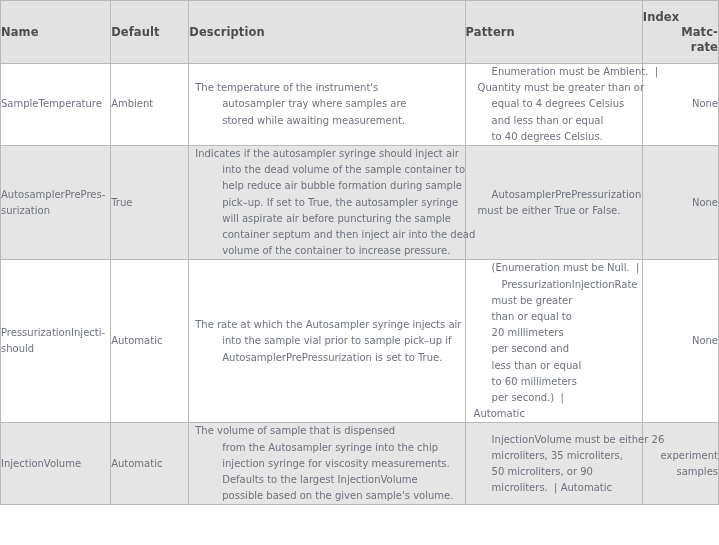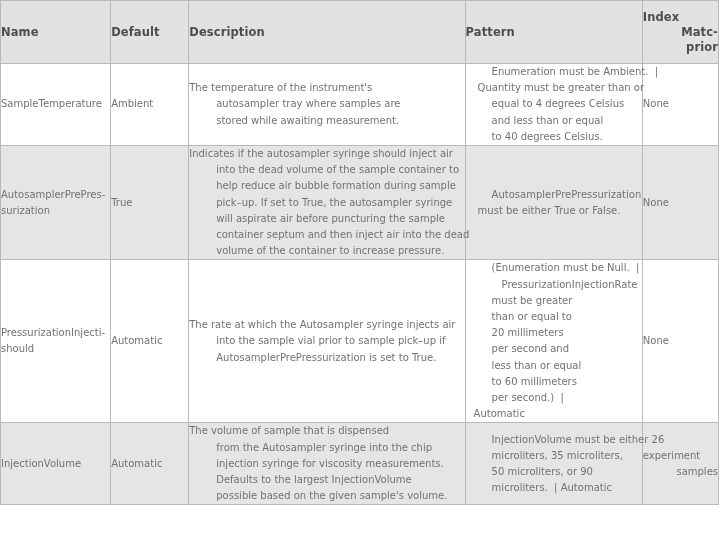--- a/index.html
+++ b/index.html
@@ -61,32 +61,32 @@
   .cell .ln { display: block; white-space: pre; }
 
   
   .name-cell .ln            { text-align: left; }
   .name-cell .ln.cont       { text-align: left; }
 
   
   .def-cell { text-align: left; }
 
   
-  .desc-cell .ln        { text-align: left; }
+  .desc-cell .ln        { text-align: left; margin-left: 6px; }
   .desc-cell .ln.i1     { padding-left: 27px; }
 
   
   .patt-cell .ln       { text-align: left; }
   .patt-cell .ln.i1    { padding-left: 12px; }
   .patt-cell .ln.i2    { padding-left: 26px; }
   .patt-cell .ln.i3    { padding-left: 36px; }
   .patt-cell .ln.i5    { padding-left: 8px; }
 
   
-  .idx-cell .ln        { text-align: left; }
+  .idx-cell .ln        { text-align: right; }
   .idx-cell .ln.cont   { text-align: right; }
 </style>
 </head>
 <body>
 
 <table class="doc-table">
   <colgroup>
     <col class="col-name">
       <col class="col-def">
       <col class="col-desc">
@@ -104,21 +104,21 @@
       <th>
         <span class="hdr-wrap"><span class="hdr-l1">Description</span></span>
       </th>
       <th>
         <span class="hdr-wrap"><span class="hdr-l1">Pattern</span></span>
       </th>
       <th>
         <span class="hdr-wrap">
           <span class="hdr-l1">Index</span>
           <span class="hdr-l2">Matc-</span>
-          <span class="hdr-l2">prior</span>
+          <span class="hdr-l2">rate</span>
         </span>
       </th>
     </tr>
   </thead>
   <tbody id="table-body">
       <tr class="odd">
         <td class="cell name-cell">
           <span class="ln ">SampleTemperature</span>
         </td>
         <td class="cell def-cell">

